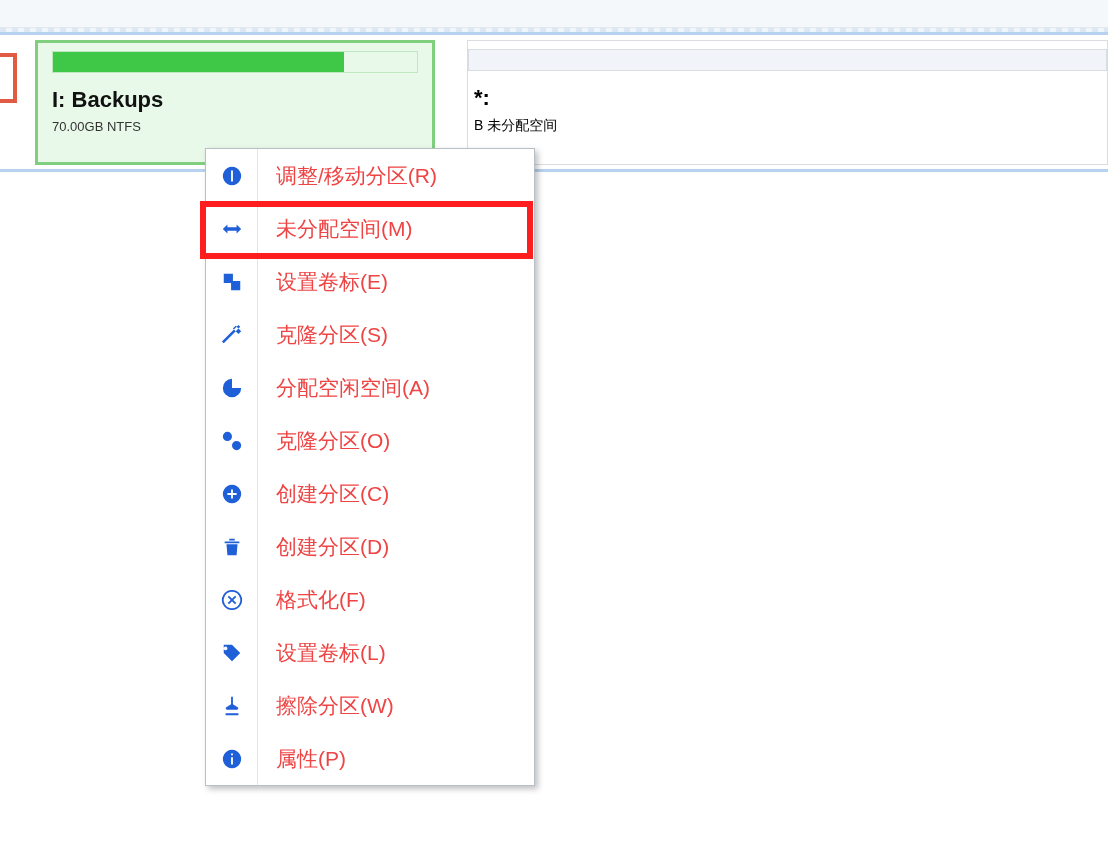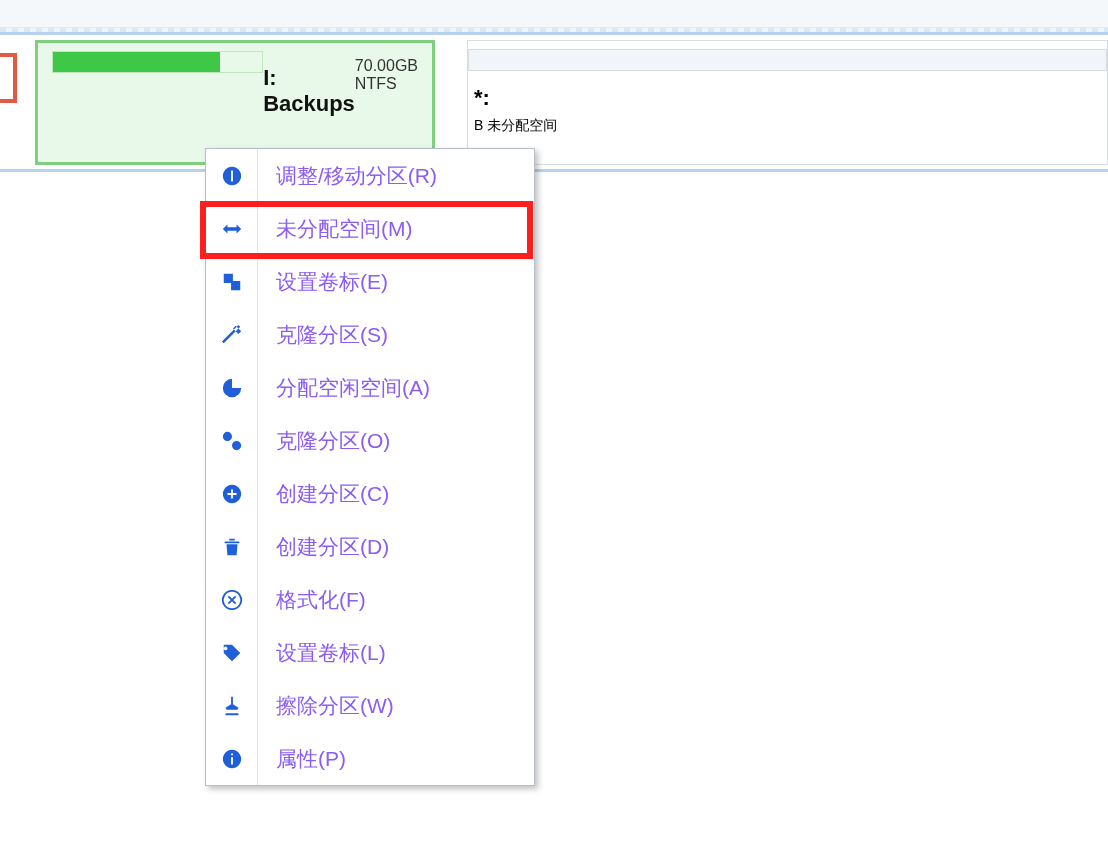--- a/index.html
+++ b/index.html
@@ -25,34 +25,34 @@
 }
 .left-edge-box {
   position:absolute; left:-5px; top:18px;
   width:22px; height:50px;
   border:4px solid #e05a44; background:#fff;
 }
 .partition-card {
   width:400px; height:125px; margin-left:10px;
   border:3px solid #7fcf7f; background:#e9f9e9;
   padding:8px 14px;
-  display:flex; flex-direction:row;
+  display:flex; flex-direction:column;
 }
 .usage-bar {
   width:100%; height:22px; background:#e9f9e9;
   border:1px solid #bfe8bf; position:relative;
 }
 .usage-fill {
   height:100%; background:#3fc848;
 }
 .part-title {
   font-weight:700; font-size:22px; margin-top:14px; color:#111;
 }
 .part-sub {
-  font-size:16px; margin-top:6px; color:#333;
+  font-size:13px; margin-top:6px; color:#333;
 }
 .unalloc-block {
   margin-left:32px; flex:1; height:125px;
   border:1px solid #d9dde2;
 }
 .unalloc-bar {
   width:100%; height:22px; margin-top:8px;
   background:#f1f4f8; border:1px solid #d9dde2;
 }
 .unalloc-star { font-size:22px; font-weight:700; margin-top:14px; margin-left:6px; }
@@ -67,21 +67,21 @@
 .menu-item {
   height:53px; display:flex; align-items:center;
   cursor:default;
 }
 .menu-icon-col {
   width:52px; display:flex; align-items:center; justify-content:center;
   border-right:1px solid #e5e5e5; height:100%;
 }
 .menu-icon-col svg { width:22px; height:22px; fill:#1f5fd8; }
 .menu-label {
-  font-size:21px; color:#8b5cf6; padding-left:18px; flex:1;
+  font-size:21px; color:#ef4444; padding-left:18px; flex:1;
   display:flex; align-items:center;
 }
 .submenu-arrow {
   margin-right:14px;
   width:0;height:0;
   border-left:8px solid #222;
   border-top:6px solid transparent;
   border-bottom:6px solid transparent;
 }
 .highlight-box {

